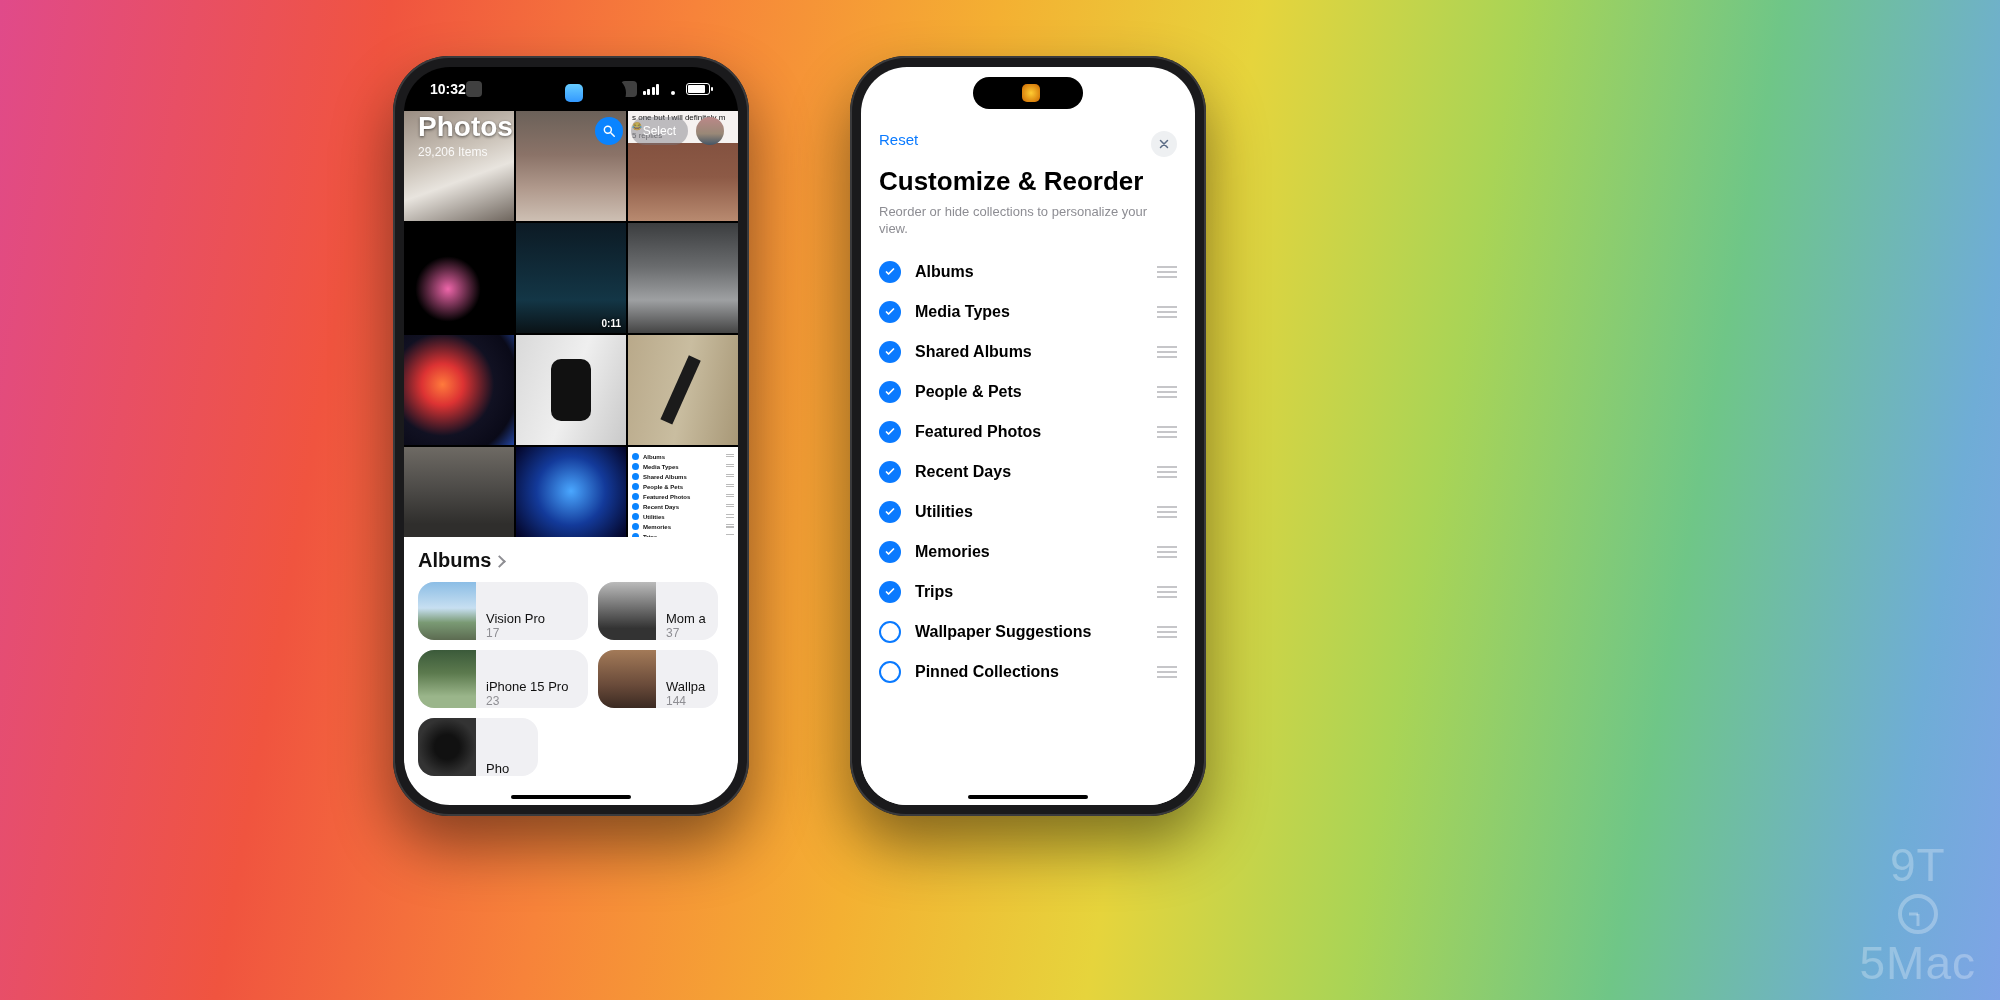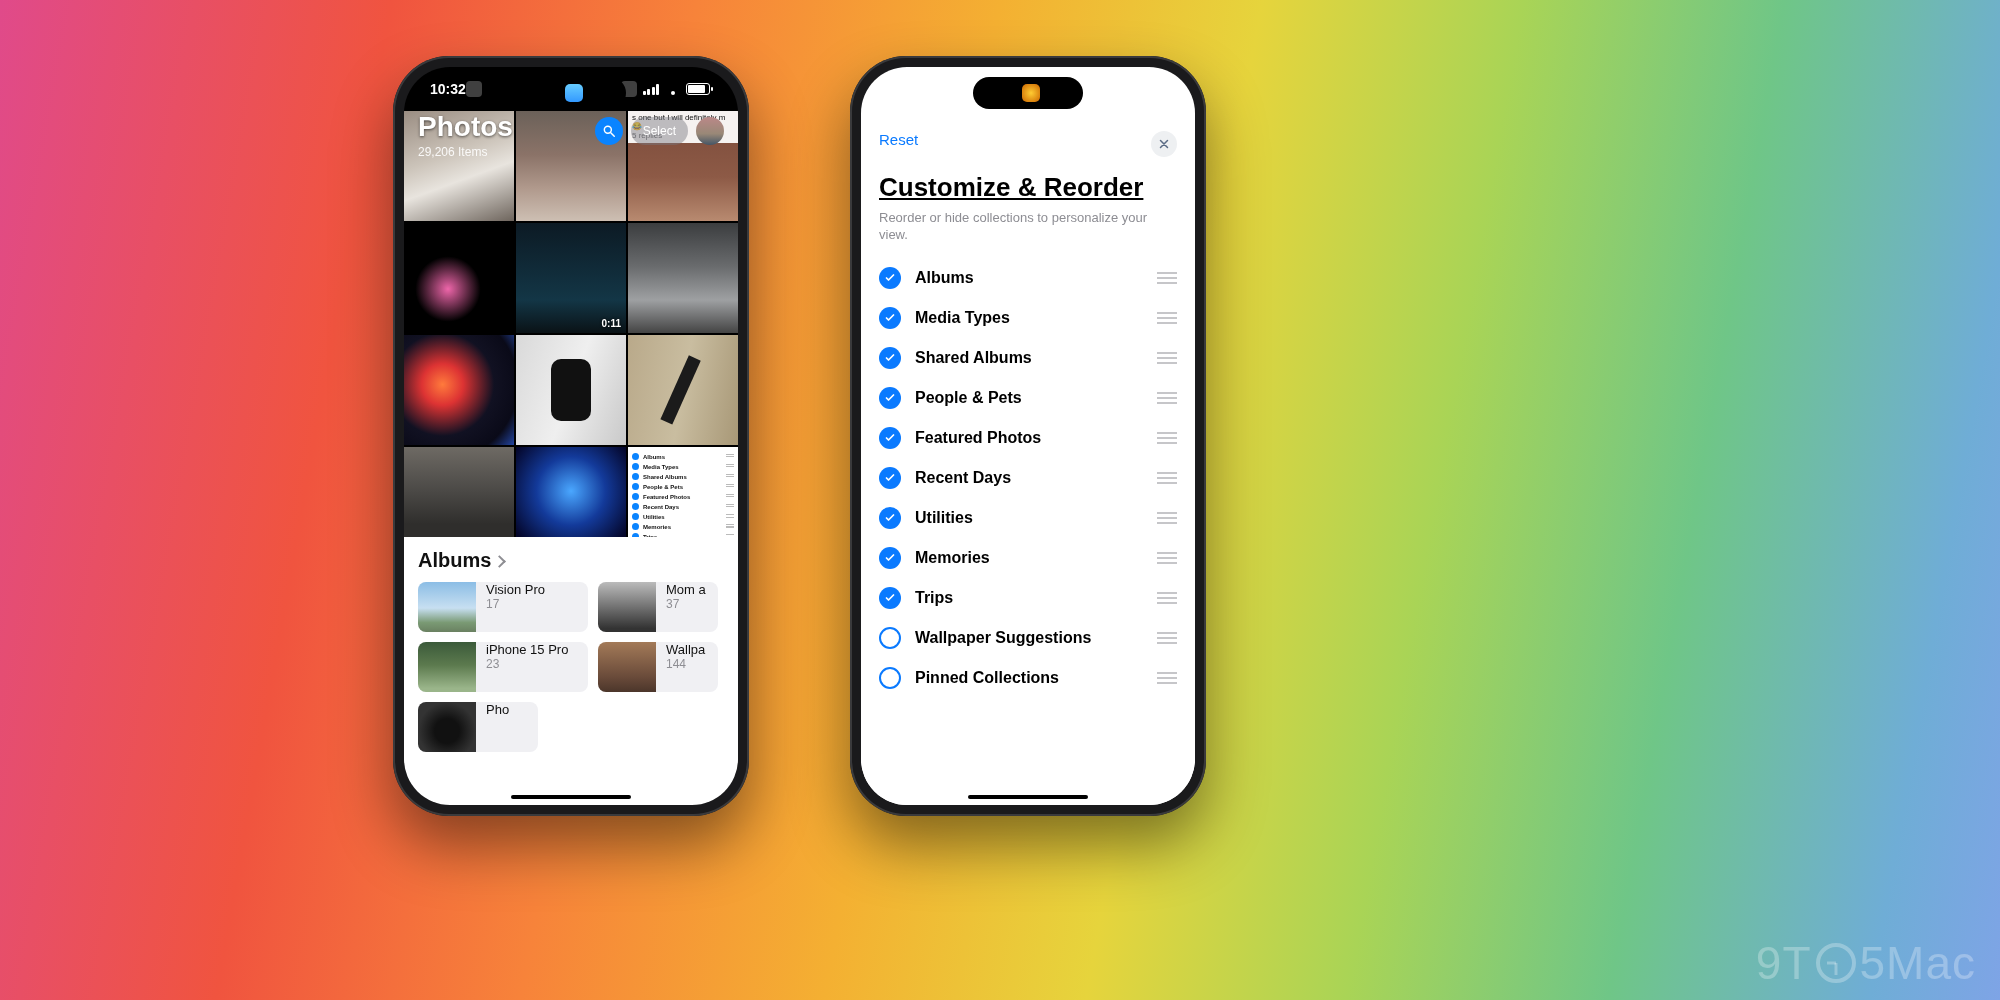--- a/index.html
+++ b/index.html
@@ -5,21 +5,21 @@
   * { box-sizing: border-box; margin: 0; padding: 0; }
   html, body { width: 2000px; height: 1000px; overflow: hidden; font-family: -apple-system, "Helvetica Neue", Arial, sans-serif; }
   .stage {
     width: 2000px; height: 1000px;
     background: linear-gradient(100deg,#e04a8a 0%,#f0543f 18%,#f7833a 32%,#f4b032 46%,#e6d43c 58%,#a9d456 70%,#6fc687 82%,#6fadd6 94%,#7ea4e6 100%);
     position: relative;
   }
   .watermark {
     position:absolute; right:24px; bottom:10px;
     font-size:46px; font-weight:400; color:rgba(255,255,255,0.28);
-    letter-spacing:1px; display:flex; align-items:center; gap:2px;
+    letter-spacing:1px; display:flex; align-items:center; gap:2px;flex-direction:column;
   }
   .watermark .clk { display:inline-block; width:40px; height:40px; border:4px solid rgba(255,255,255,0.28); border-radius:50%; position:relative; margin:0 2px; }
   .watermark .clk::before,.watermark .clk::after{content:"";position:absolute;left:50%;top:50%;background:rgba(255,255,255,0.28);transform-origin:top;}
   .watermark .clk::before{width:3px;height:12px;transform:translate(-50%,0) rotate(0deg);}
   .watermark .clk::after{width:3px;height:9px;transform:translate(-50%,0) rotate(90deg);}
 
   .phone {
     position:absolute; width:356px; height:760px;
     background:#1a1a1c; border-radius:56px;
     box-shadow: 0 30px 60px rgba(0,0,0,0.45), inset 0 0 0 2px #3a3a3c;
@@ -87,40 +87,40 @@
   .mini-row .dot{width:7px;height:7px;border-radius:4px;background:#0a84ff;flex:none;margin-right:4px;}
   .mini-row .txt{flex:1;font-weight:600;white-space:nowrap;overflow:hidden;}
   .mini-row .hdl{width:8px;height:5px;background:repeating-linear-gradient(#bbb,#bbb 1px,transparent 1px,transparent 2.5px);}
   .dur{position:absolute;right:5px;bottom:4px;color:#fff;font-size:10px;font-weight:700;text-shadow:0 0 3px #000;}
   .capstrip{position:absolute;left:0;right:0;top:0;background:rgba(255,255,255,.93);color:#111;font-size:8px;padding:2px 4px;line-height:1.15;}
 
   .below{position:absolute;left:0;right:0;top:470px;bottom:0;background:#fff;padding:12px 14px 0;}
   .sect-head{display:flex;align-items:center;gap:4px;font-size:20px;font-weight:800;color:#111;margin-bottom:10px;}
   .chev{width:9px;height:9px;border-right:2.5px solid #8e8e93;border-bottom:2.5px solid #8e8e93;transform:rotate(-45deg);margin-top:2px;}
   .album-row{display:flex;gap:10px;margin-bottom:10px;}
-  .album-card{flex:0 0 170px;height:50px;background:#f0f0f3;border-radius:8px;display:flex;align-items:flex-start;overflow:hidden;}
+  .album-card{flex:0 0 170px;height:58px;background:#f0f0f3;border-radius:16px;display:flex;align-items:flex-end;overflow:hidden;}
   .album-card.clip{flex:0 0 120px;}
   .album-thumb{width:58px;height:58px;flex:none;}
   .ath0{background:linear-gradient(#8bbde5 0%,#c7dff1 45%,#7a9a74 70%,#5c6b51 100%);}
   .ath1{background:linear-gradient(#bbb,#777 40%,#333 80%);}
   .ath2{background:linear-gradient(#3b5a3a 0%,#5c7a4e 40%,#9ab58a 80%);}
   .ath3{background:linear-gradient(#a37a58,#6a4b3a 60%,#3b2a22);}
   .ath4{background:linear-gradient(#d8d4cc,#b6ada0 70%);}
   .ath5{background:radial-gradient(circle,#111 30%,#333 70%);}
   .album-meta{padding:0 10px;display:flex;flex-direction:column;overflow:hidden;}
   .album-name{font-size:13px;font-weight:500;color:#111;white-space:nowrap;}
   .album-count{font-size:12px;color:#8e8e93;}
 
   
   .sheet{position:absolute;top:50px;left:0;right:0;bottom:0;background:#fff;border-radius:12px 12px 0 0;padding:14px 18px 0;}
   .sheet-top{display:flex;align-items:flex-start;justify-content:space-between;}
   .reset{color:#0a7aff;font-size:15px;}
   .xbtn{width:26px;height:26px;border-radius:13px;background:#eef0f2;display:flex;align-items:center;justify-content:center;color:#5a6b85;}
   .xbtn svg{width:12px;height:12px;}
-  .sheet-title{font-size:26px;font-weight:800;line-height:1.15;margin-top:16px;color:#000;text-decoration:underline;}
+  .sheet-title{font-size:26px;font-weight:800;line-height:1.15;margin-top:10px;color:#000;}
   .sheet-sub{font-size:13px;color:#8d8d93;margin-top:6px;line-height:1.35;}
   .opts{margin-top:14px;display:flex;flex-direction:column;}
   .opt{display:flex;align-items:center;gap:14px;height:40px;}
   .chk{width:22px;height:22px;border-radius:11px;flex:none;display:flex;align-items:center;justify-content:center;}
   .chk.on{background:#0a7aff;}
   .chk.off{border:2px solid #0a7aff;background:#fff;}
   .chk.on svg{width:12px;height:12px;}
   .opt-label{flex:1;font-size:16px;font-weight:700;color:#000;}
   .drag{width:20px;height:12px;background:repeating-linear-gradient(#c6c6c9,#c6c6c9 2px,transparent 2px,transparent 5px);}
 

